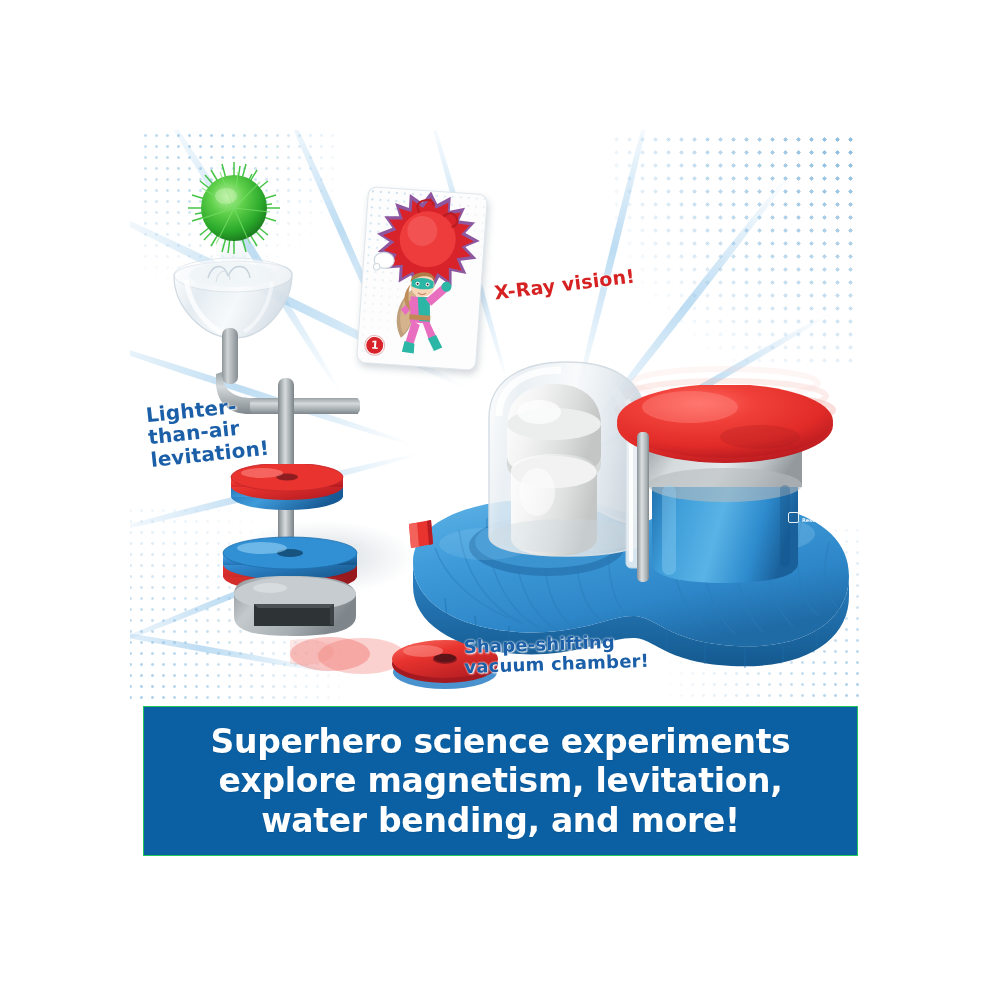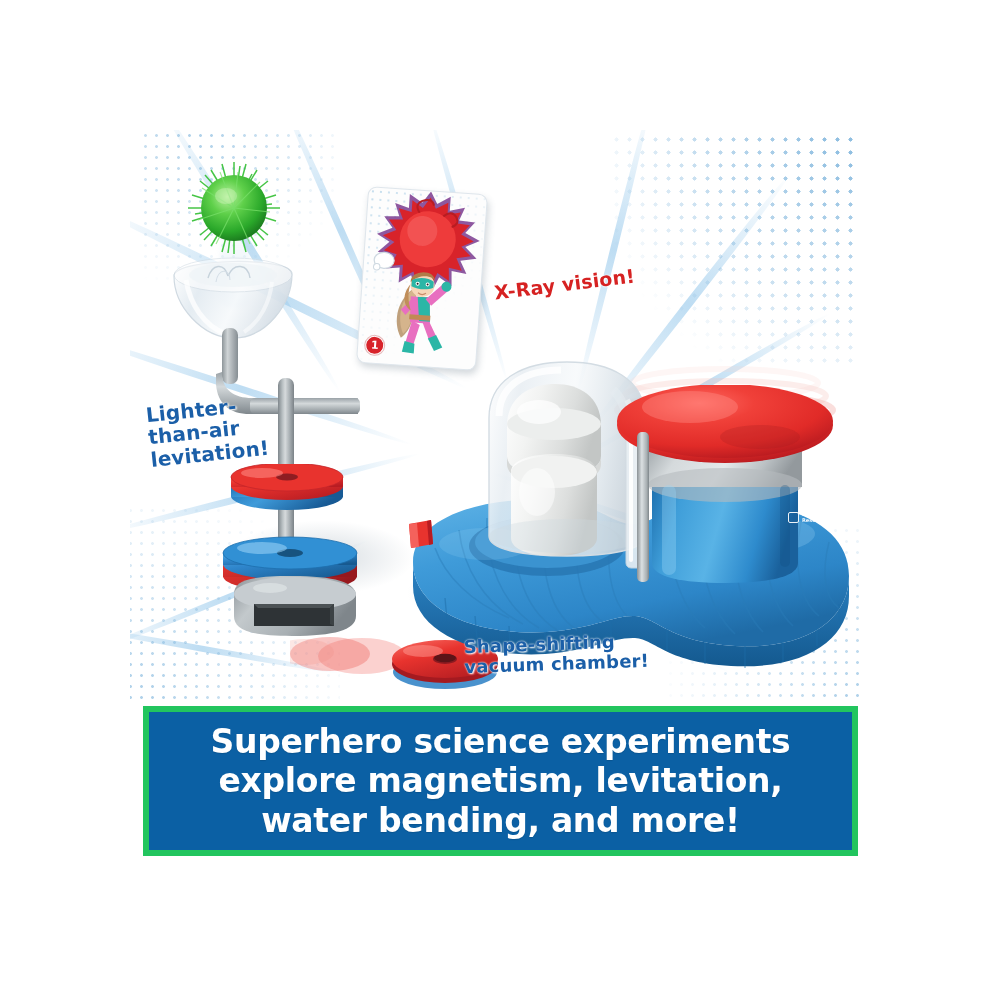--- a/index.html
+++ b/index.html
@@ -125,21 +125,21 @@
 
   
   .magnet { position: absolute; }
 
   
   #banner {
     position: absolute;
     left: 143px; top: 706px;
     width: 715px; height: 150px;
     background: #0b60a4;
-    border: 6px solid #22c55e;
+    border: 1px solid #22c55e;
     display: flex;
     align-items: center;
     justify-content: center;
     box-sizing: border-box;
   }
   #banner-text {
     color: #ffffff;
     font-family: "DejaVu Sans", sans-serif;
     font-weight: bold;
     font-size: 33px;

